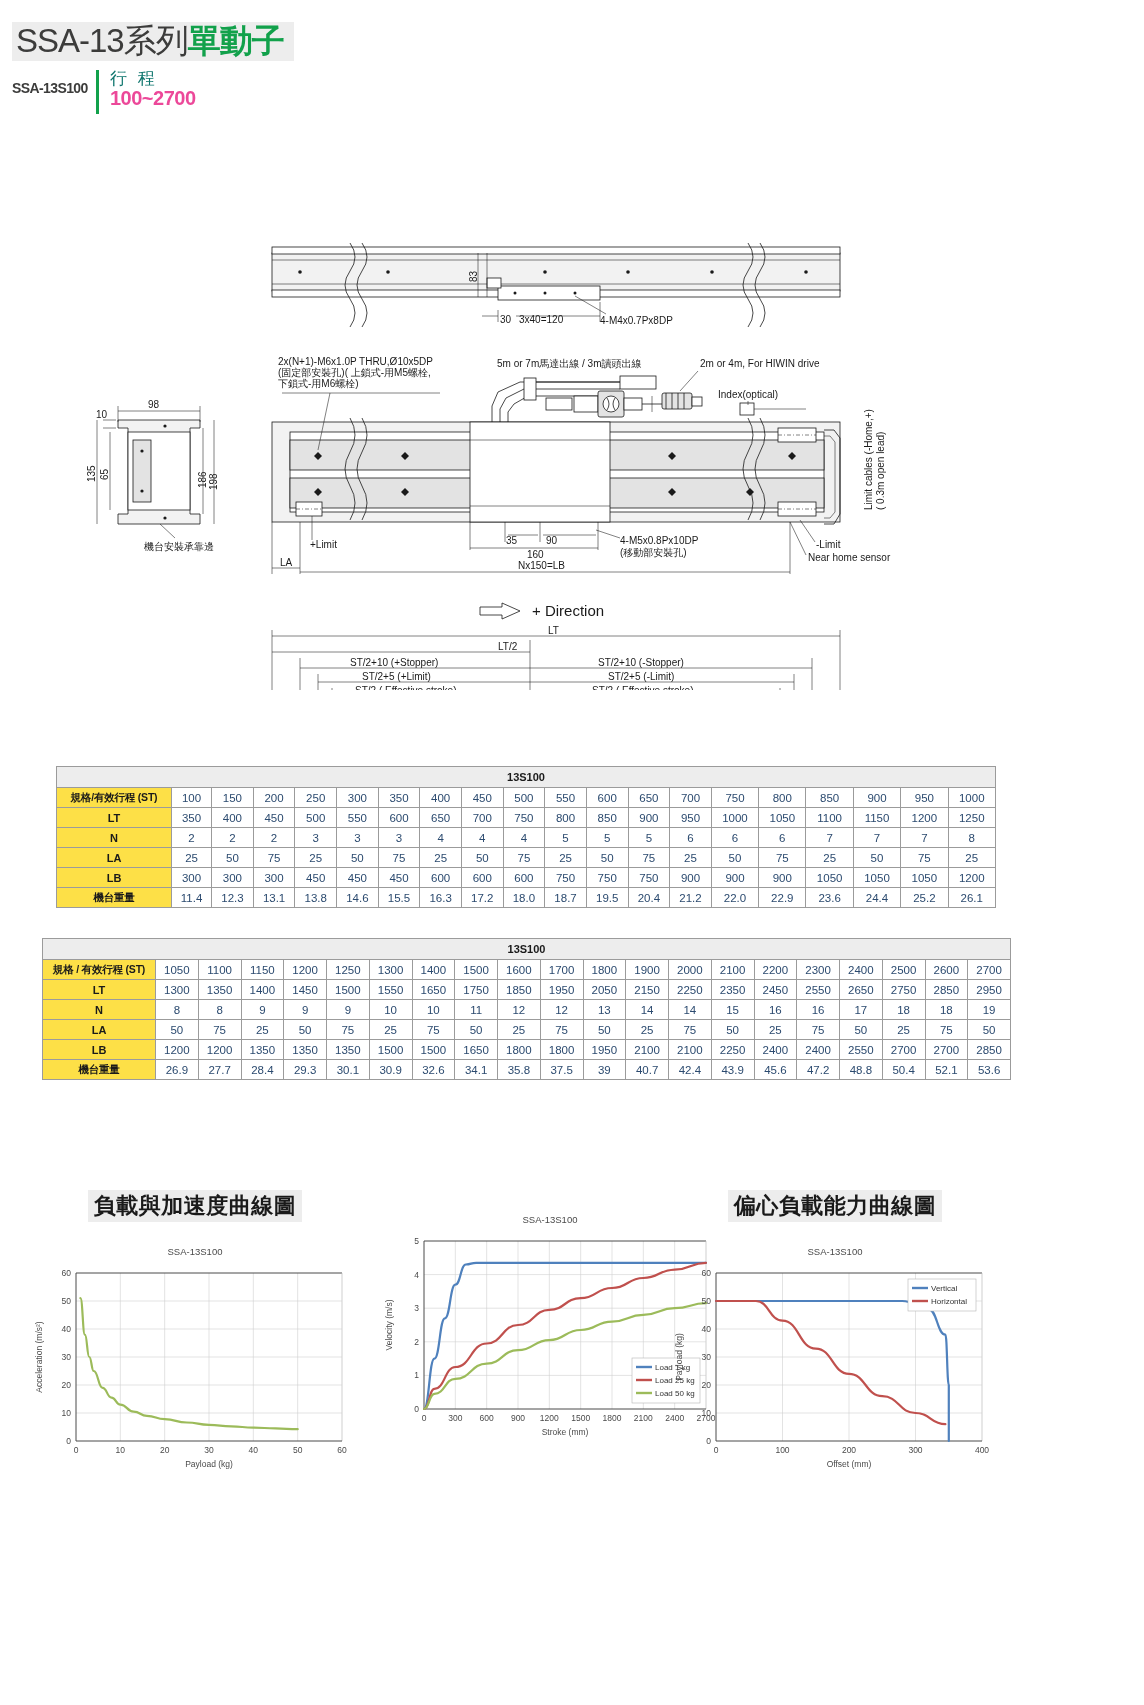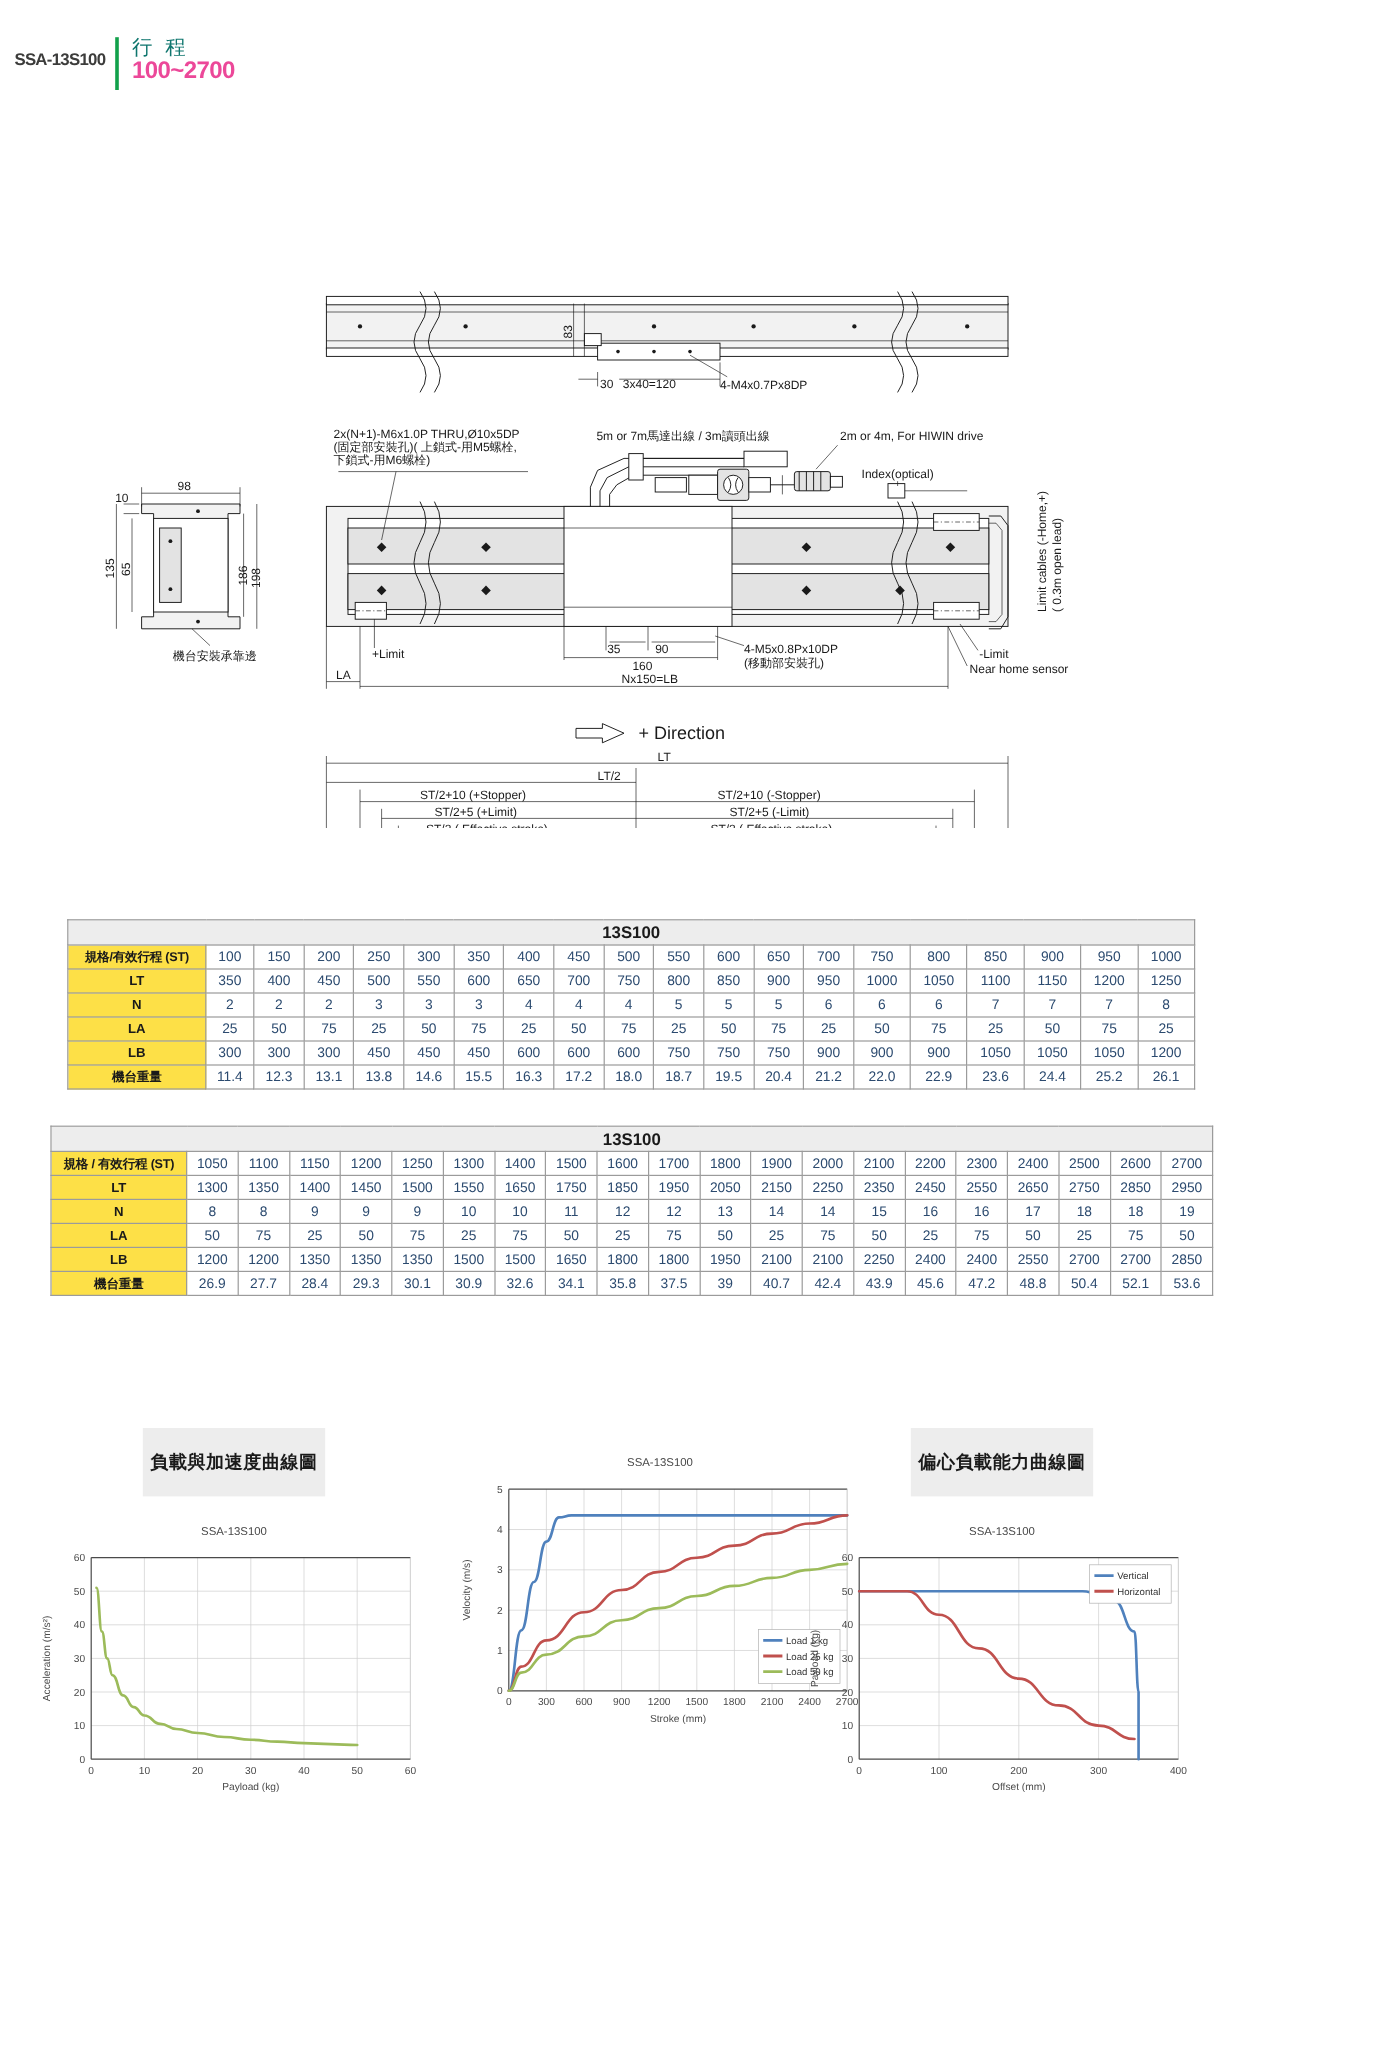--- a/index.html
+++ b/index.html
@@ -33,50 +33,53 @@
   .dot{fill:#1a1a1a;}
   .dtxt{font-family:"Liberation Sans",sans-serif;font-size:10px;fill:#1a1a1a;}
   .dtxt-b{font-family:"Liberation Sans",sans-serif;font-size:15px;fill:#1a1a1a;}
 
   
   .spec-table{position:absolute;border-collapse:collapse;font-size:11.5px;color:#2b4a6f;}
   .spec-table td,.spec-table th{
     border:.8px solid #9b9b9b;text-align:center;padding:1px 0;height:17px;
     font-weight:400;color:#2b4a6f;font-size:11.5px;white-space:nowrap;
   }
-  .spec-table .tbl-title{background:#ededed;color:#1a1a1a;font-weight:700;font-size:14px;
+  .spec-table .tbl-title{background:#ededed;color:#1a1a1a;font-weight:700;font-size:11px;
     border:.8px solid #9b9b9b;height:18px;}
   .spec-table .rowhead{background:#fde047;color:#1a1a1a;font-weight:700;font-size:11px;
     text-align:center;padding:0 4px;}
   .spec-table .rowhead.cjk{font-size:10.5px;letter-spacing:-.2px;}
   #table1{left:56px;top:766px;width:940px;}
   #table2{left:42px;top:938px;width:969px;}
   #table1 .rowhead{width:106px;}
   #table2 .rowhead{width:104px;}
 
   
   #charts{position:absolute;left:0;top:1190px;width:1144px;height:340px;}
   .chart-block{position:absolute;top:0;}
-  .chart-heading{font-size:15px;font-weight:700;color:#1a1a1a;background:#ededed;
-     display:inline-block;padding:19px 6px;letter-spacing:.5px;}
+  .chart-heading{font-size:22px;font-weight:700;color:#1a1a1a;background:#ededed;
+     display:inline-block;padding:1px 6px;letter-spacing:.5px;}
   .chart-heading-wrap{text-align:center;width:100%;}
   .chart-sub{font-size:9.5px;color:#4a4a4a;text-align:center;margin-top:24px;
      font-family:"Liberation Sans",sans-serif;}
   .chart-svg-wrap{margin-top:2px;}
   .ax-txt{font-family:"Liberation Sans",sans-serif;font-size:8.5px;fill:#4a4a4a;}
   .ax-lab{font-family:"Liberation Sans",sans-serif;font-size:8.5px;fill:#4a4a4a;}
   .grid{stroke:#d0d0d0;stroke-width:.6;}
   .axis{stroke:#4a4a4a;stroke-width:1;}
   .lgd-box{fill:#ffffff;stroke:#b5b5b5;stroke-width:.6;}
   .lgd-txt{font-family:"Liberation Sans",sans-serif;font-size:8px;fill:#333;}
 </style>
 </head>
 <body>
 
 <div id="header">
+  <div class="title-row">
+    <span class="title-black">SSA-13系列</span><span class="title-green">單動子</span>
+  </div>
   <div class="sub-row">
     <div class="model-no">SSA-13S100</div>
     <div class="green-bar"></div>
     <div class="stroke-box">
       <div class="stroke-label">行 程</div>
       <div class="stroke-range">100~2700</div>
     </div>
   </div>
 </div>
 

